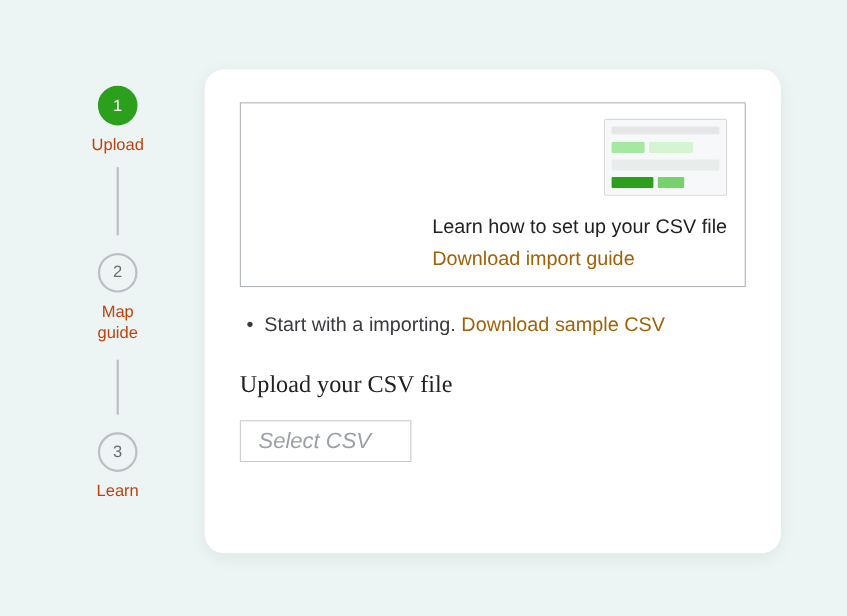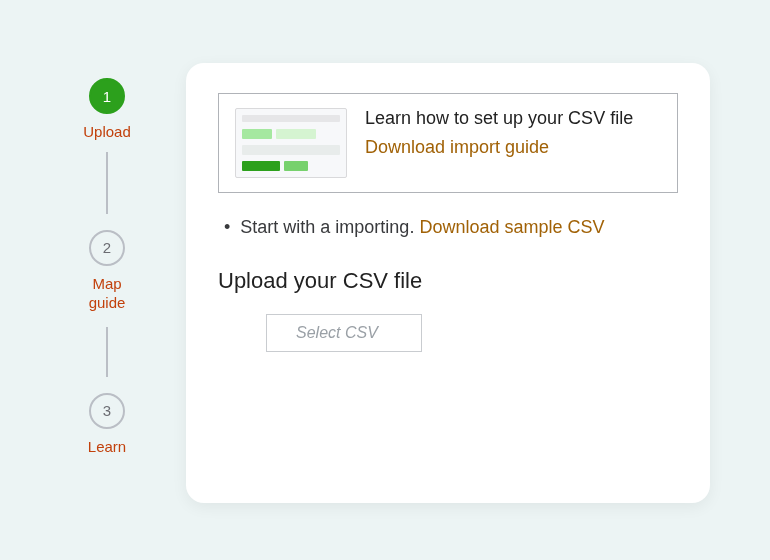--- a/index.html
+++ b/index.html
@@ -72,23 +72,24 @@
   .card-heading {
     font-size: 25px;
     font-weight: 500;
     color: #222;
     margin-bottom: 22px;
   }
   .guide-box {
     border: 1px solid #b0b3b8;
     padding: 14px 16px;
     display: flex;
-    align-items: flex-start;
+    align-items: flex-end;
     gap: 18px;
     margin-bottom: 24px;
+    flex-direction: column;
   }
   .guide-thumb {
     width: 112px;
     height: 70px;
     background: #f7f8fa;
     border: 1px solid #d9d9db;
     border-radius: 2px;
     position: relative;
     overflow: hidden;
   }
@@ -108,37 +109,37 @@
     font-size: 18px;
     margin-bottom: 30px;
     padding-left: 6px;
   }
   .bullet-dot { font-size: 18px; line-height: 1; }
   .upload-heading {
     font-size: 22px;
     font-weight: 500;
     color: #222;
     margin-bottom: 20px;
+    font-family: Liberation Serif, serif;
   }
   .upload-row {
     display: flex;
     align-items: center;
     gap: 18px;
   }
   .file-input {
     width: 156px;
     height: 38px;
     border: 1px solid #c9ccd0;
-    padding: 0 29px;
-    font-size: 16px;
+    padding: 0 16px;
+    font-size: 20px;
     font-style: italic;
     color: #9aa0a6;
     background: #fff;
     font-family: inherit;
-    margin-left: 48px;
   }
   .file-input::placeholder { color: #9aa0a6; }
   .browse-btn {
     width: 104px;
     height: 38px;
     border: 2px solid #5b5c60;
     background: #fff;
     border-radius: 5px;
     font-size: 16px;
     font-weight: 600;

